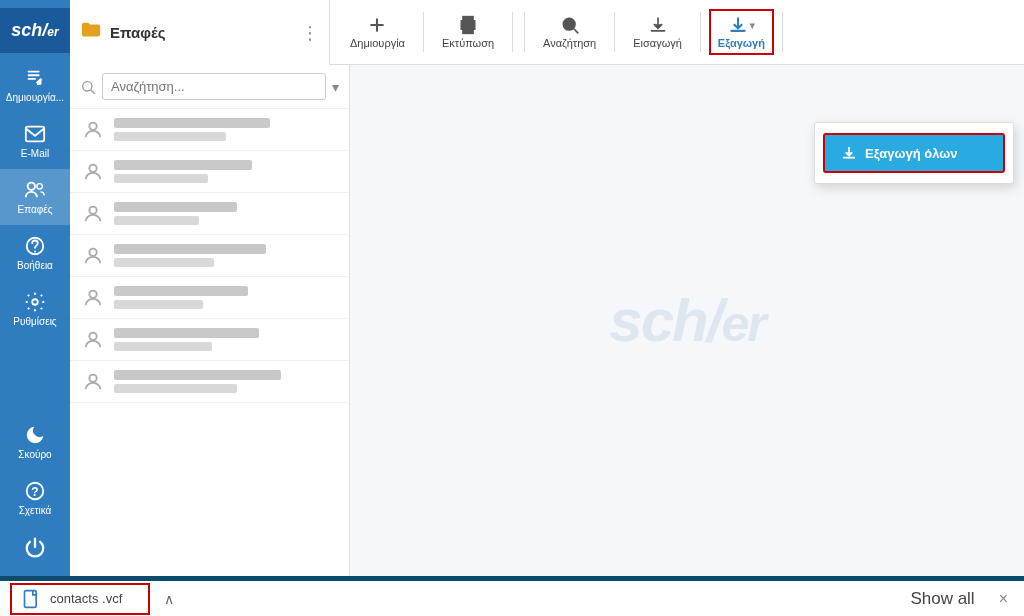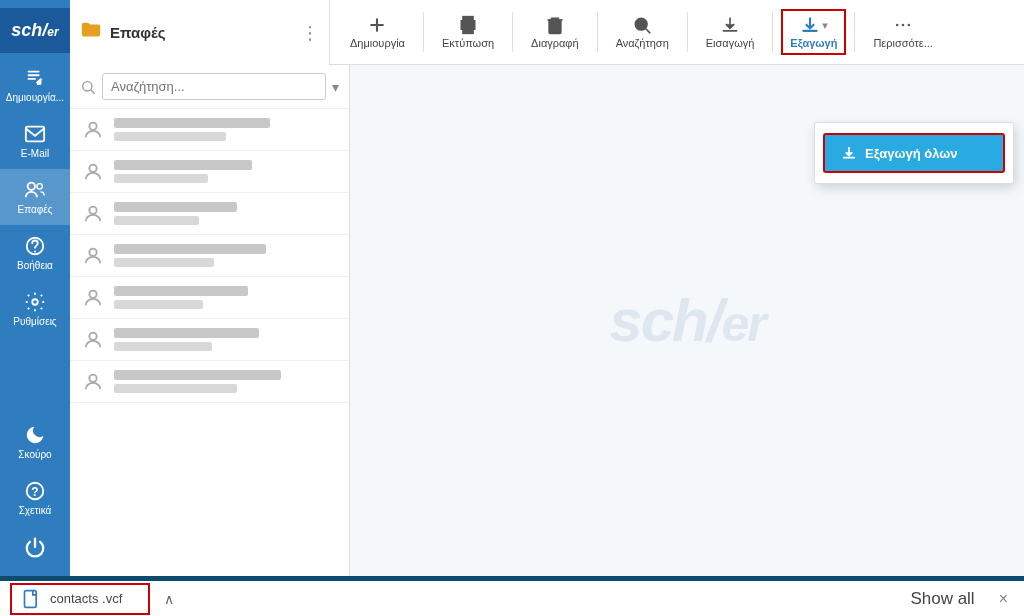--- a/index.html
+++ b/index.html
@@ -178,30 +178,20 @@
             <svg viewBox="0 0 24 24" fill="none" stroke="#555" stroke-width="2">
                 <rect x="6" y="2" width="12" height="7"></rect>
                 <path d="M4 7h16v10H4z"></path>
                 <rect x="6" y="15" width="12" height="7"></rect>
                 <circle cx="8" cy="12" r="1" fill="#555"></circle>
               </svg>
             <span>Εκτύπωση</span>
           </button>
           <div class="toolbar-separator"></div>
 
-          <button class="toolbar-btn">
-            <svg viewBox="0 0 24 24" fill="none" stroke="#555" stroke-width="2">
-                <path d="M3 6h18"></path>
-                <path d="M8 6V4h8v2"></path>
-                <rect x="5" y="6" width="14" height="16" rx="1"></rect>
-                <line x1="10" y1="11" x2="10" y2="17"></line>
-                <line x1="14" y1="11" x2="14" y2="17"></line>
-              </svg>
-            <span>Διαγραφή</span>
-          </button>
           <div class="toolbar-separator"></div>
 
           <button class="toolbar-btn">
             <svg viewBox="0 0 24 24" fill="none" stroke="#555" stroke-width="2">
                 <circle cx="11" cy="11" r="7"></circle>
                 <line x1="16.5" y1="16.5" x2="22" y2="22"></line>
               </svg>
             <span>Αναζήτηση</span>
           </button>
           <div class="toolbar-separator"></div>
@@ -222,28 +212,20 @@
                   <path d="M12 3v13"></path>
                   <path d="M7 11l5 5 5-5"></path>
                   <path d="M4 19h16" stroke="#2f7dbf" stroke-linecap="round"></path>
                 </svg>
               <span style="font-size:11px;color:#888;">▾</span>
             </div>
             <span style="font-size:11px;color:#2f7dbf;font-weight:bold;">Εξαγωγή</span>
           </div>
           <div class="toolbar-separator"></div>
 
-          <button class="toolbar-btn">
-            <svg viewBox="0 0 24 24" fill="#555">
-                <circle cx="5" cy="12" r="1.5"></circle>
-                <circle cx="12" cy="12" r="1.5"></circle>
-                <circle cx="19" cy="12" r="1.5"></circle>
-              </svg>
-            <span>Περισσότε...</span>
-          </button>
         </div>
       </div>
 
       <div class="main-split">
 
         <div class="contact-panel">
           <div class="search-bar">
             <svg width="16" height="16" viewBox="0 0 24 24" fill="none" stroke="#999" stroke-width="2">
                 <circle cx="11" cy="11" r="7"></circle>
                 <line x1="16.5" y1="16.5" x2="22" y2="22"></line>

